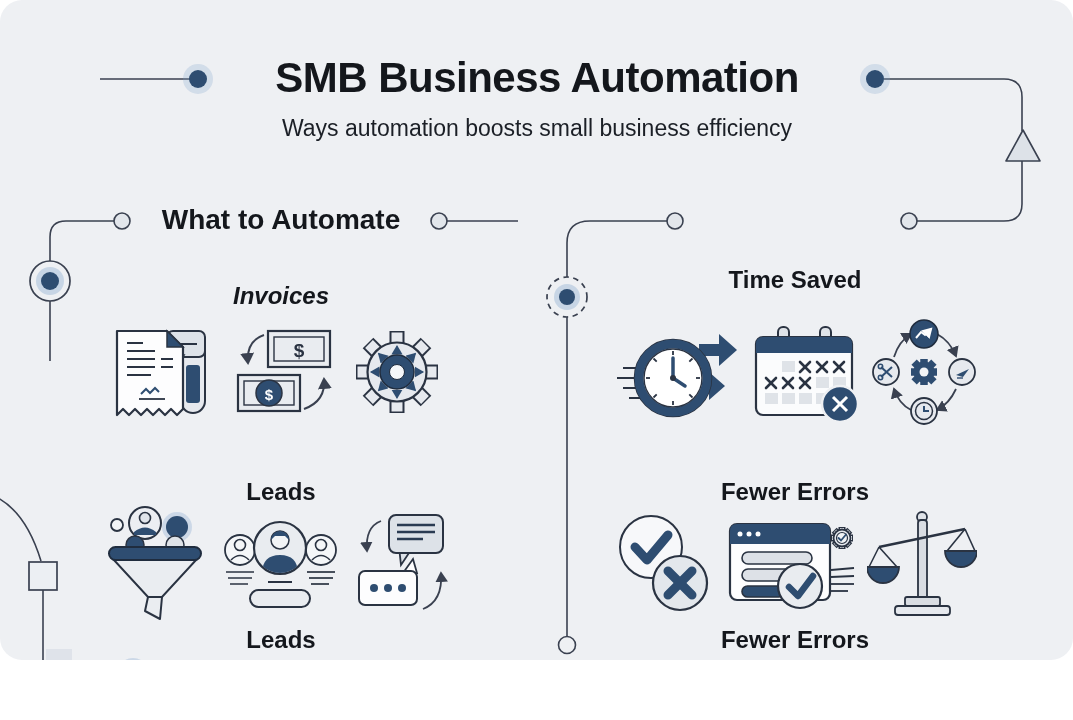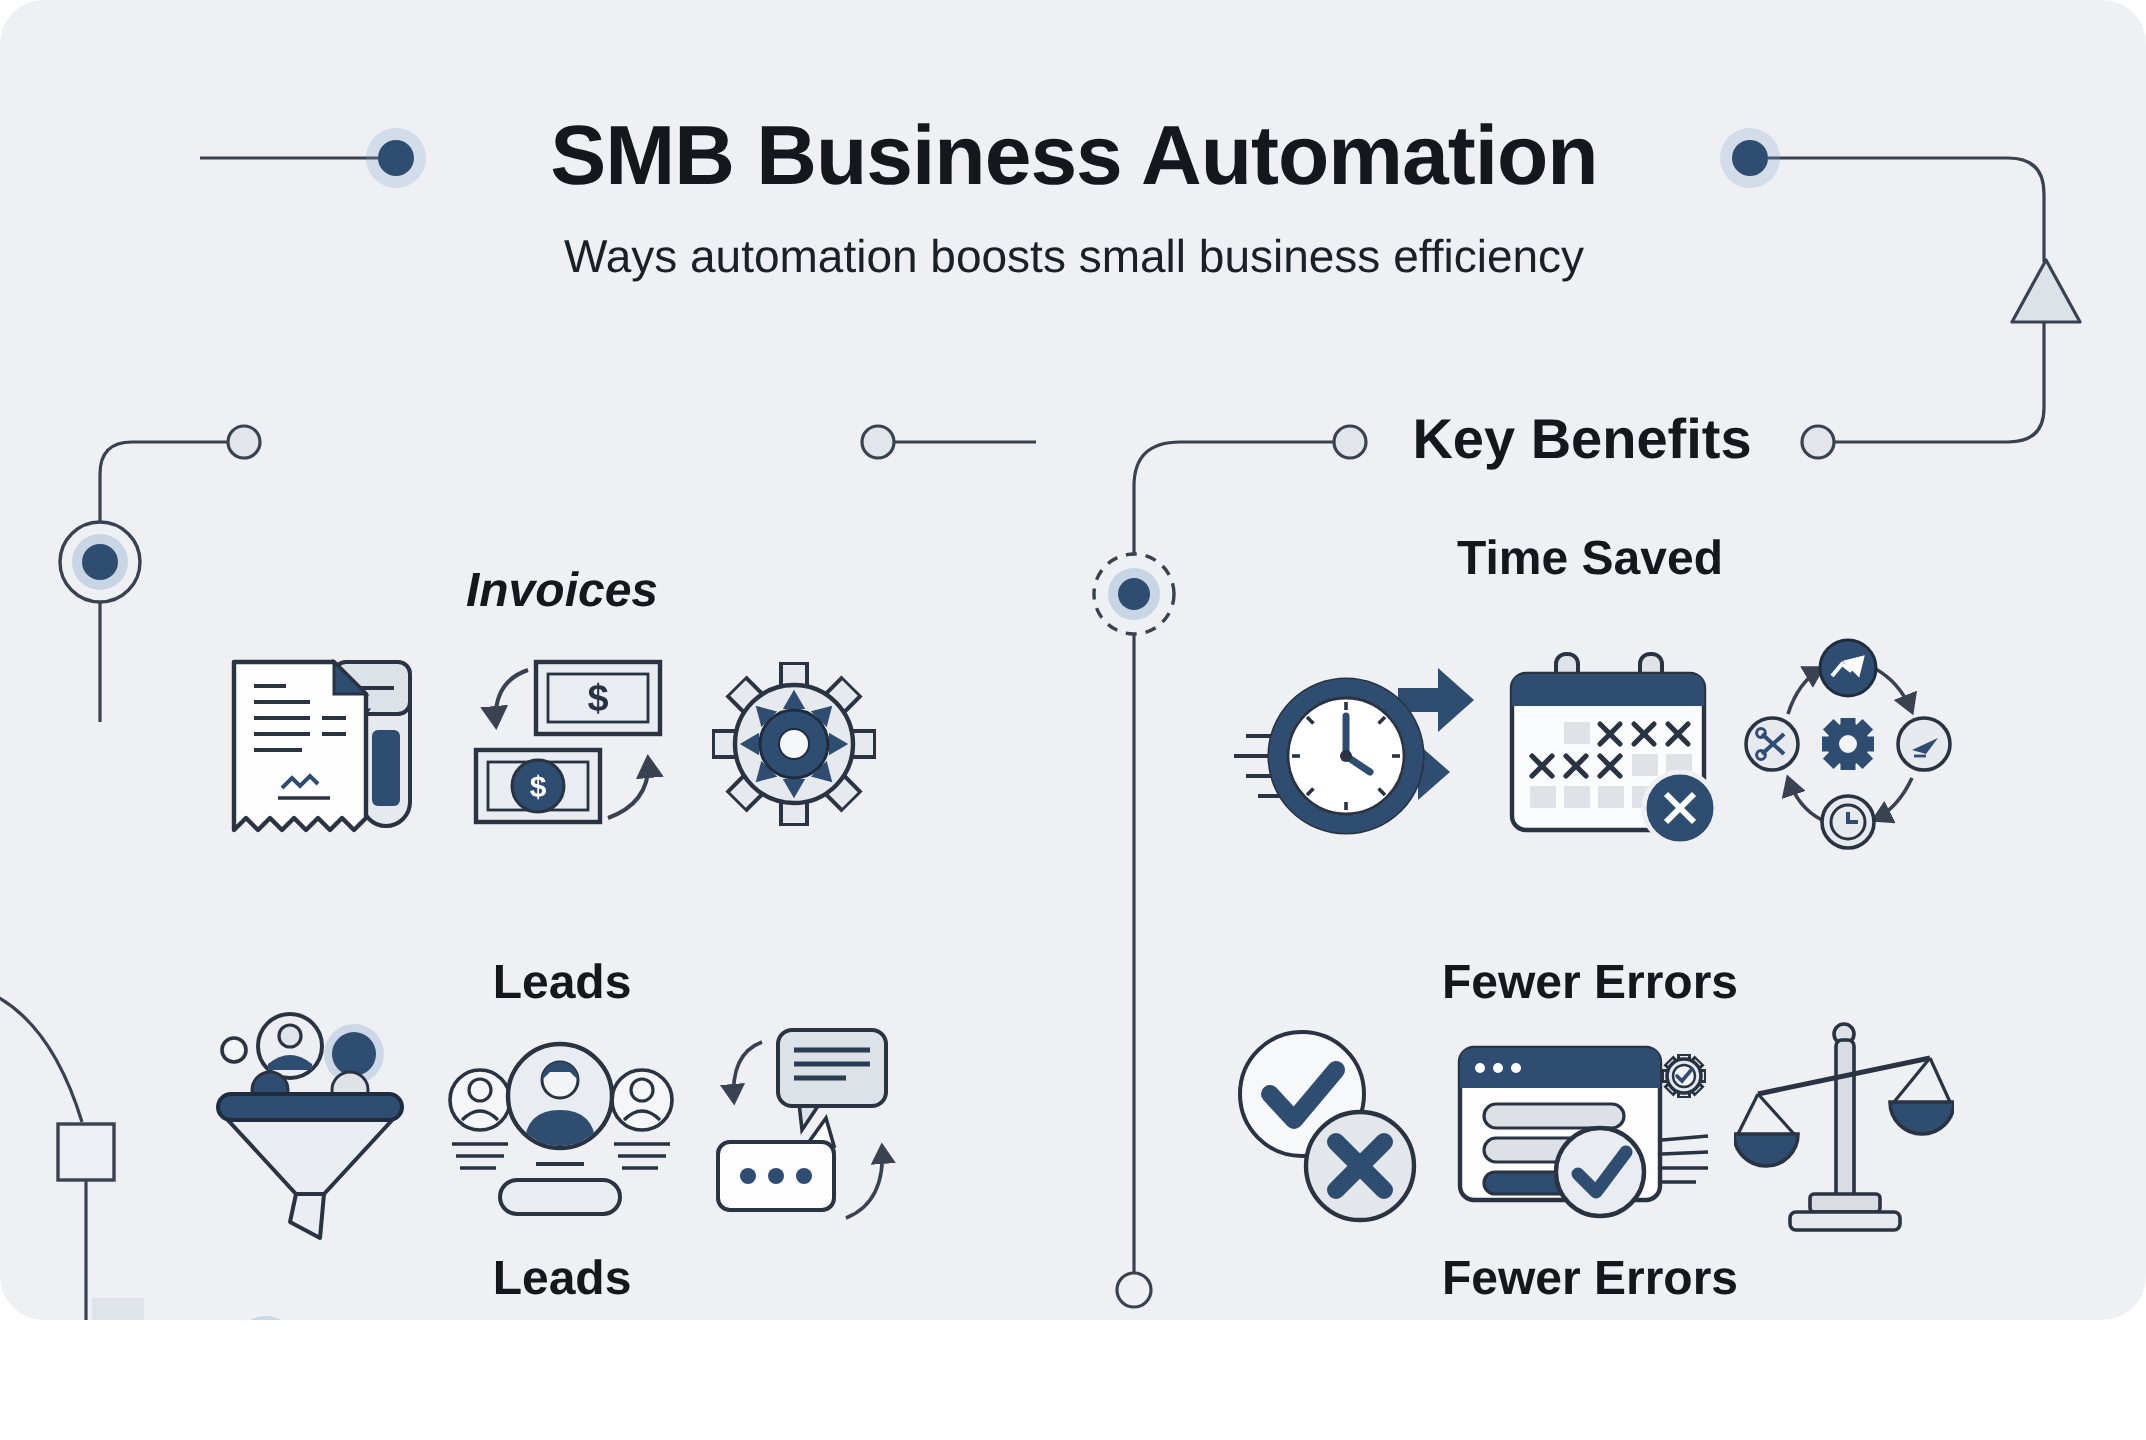--- a/index.html
+++ b/index.html
@@ -77,21 +77,21 @@
     <rect x="29" y="562" width="28" height="28" fill="#eceff3" stroke="#3a4150" stroke-width="1.7"></rect>
     <rect x="46" y="649" width="26" height="26" fill="#dfe3ea"></rect>
     <rect x="32" y="661" width="27" height="27" fill="#eef0f3" stroke="#3a4150" stroke-width="1.7"></rect>
     <circle cx="133" cy="674" r="16" fill="#7fa3cc" opacity="0.3"></circle>
     <circle cx="133" cy="674" r="10" fill="#2e4d71"></circle>
   </svg>
 
   <h1 class="ctext title" style="left:537px;top:57px;margin:0;">SMB Business Automation</h1>
   <div class="ctext subtitle" style="left:537px;top:117px;">Ways automation boosts small business efficiency</div>
 
-  <div class="ctext col-header" style="left:791px;top:206px;">Key Benefits</div>
+  <div class="ctext col-header" style="left:281px;top:206px;">What to Automate</div>
 
   <div class="ctext sec-heading" style="left:281px;top:284px;font-style:italic;">Invoices</div>
   <div class="ctext sec-heading" style="left:795px;top:268px;">Time Saved</div>
   <div class="ctext sec-heading" style="left:281px;top:480px;">Leads</div>
   <div class="ctext sec-heading" style="left:795px;top:480px;">Fewer Errors</div>
   <div class="ctext caption" style="left:281px;top:628px;">Leads</div>
   <div class="ctext caption" style="left:795px;top:628px;">Fewer Errors</div>
 
   <div class="icon-row" style="left:103px;top:316px;width:342px;height:112px;">
 

